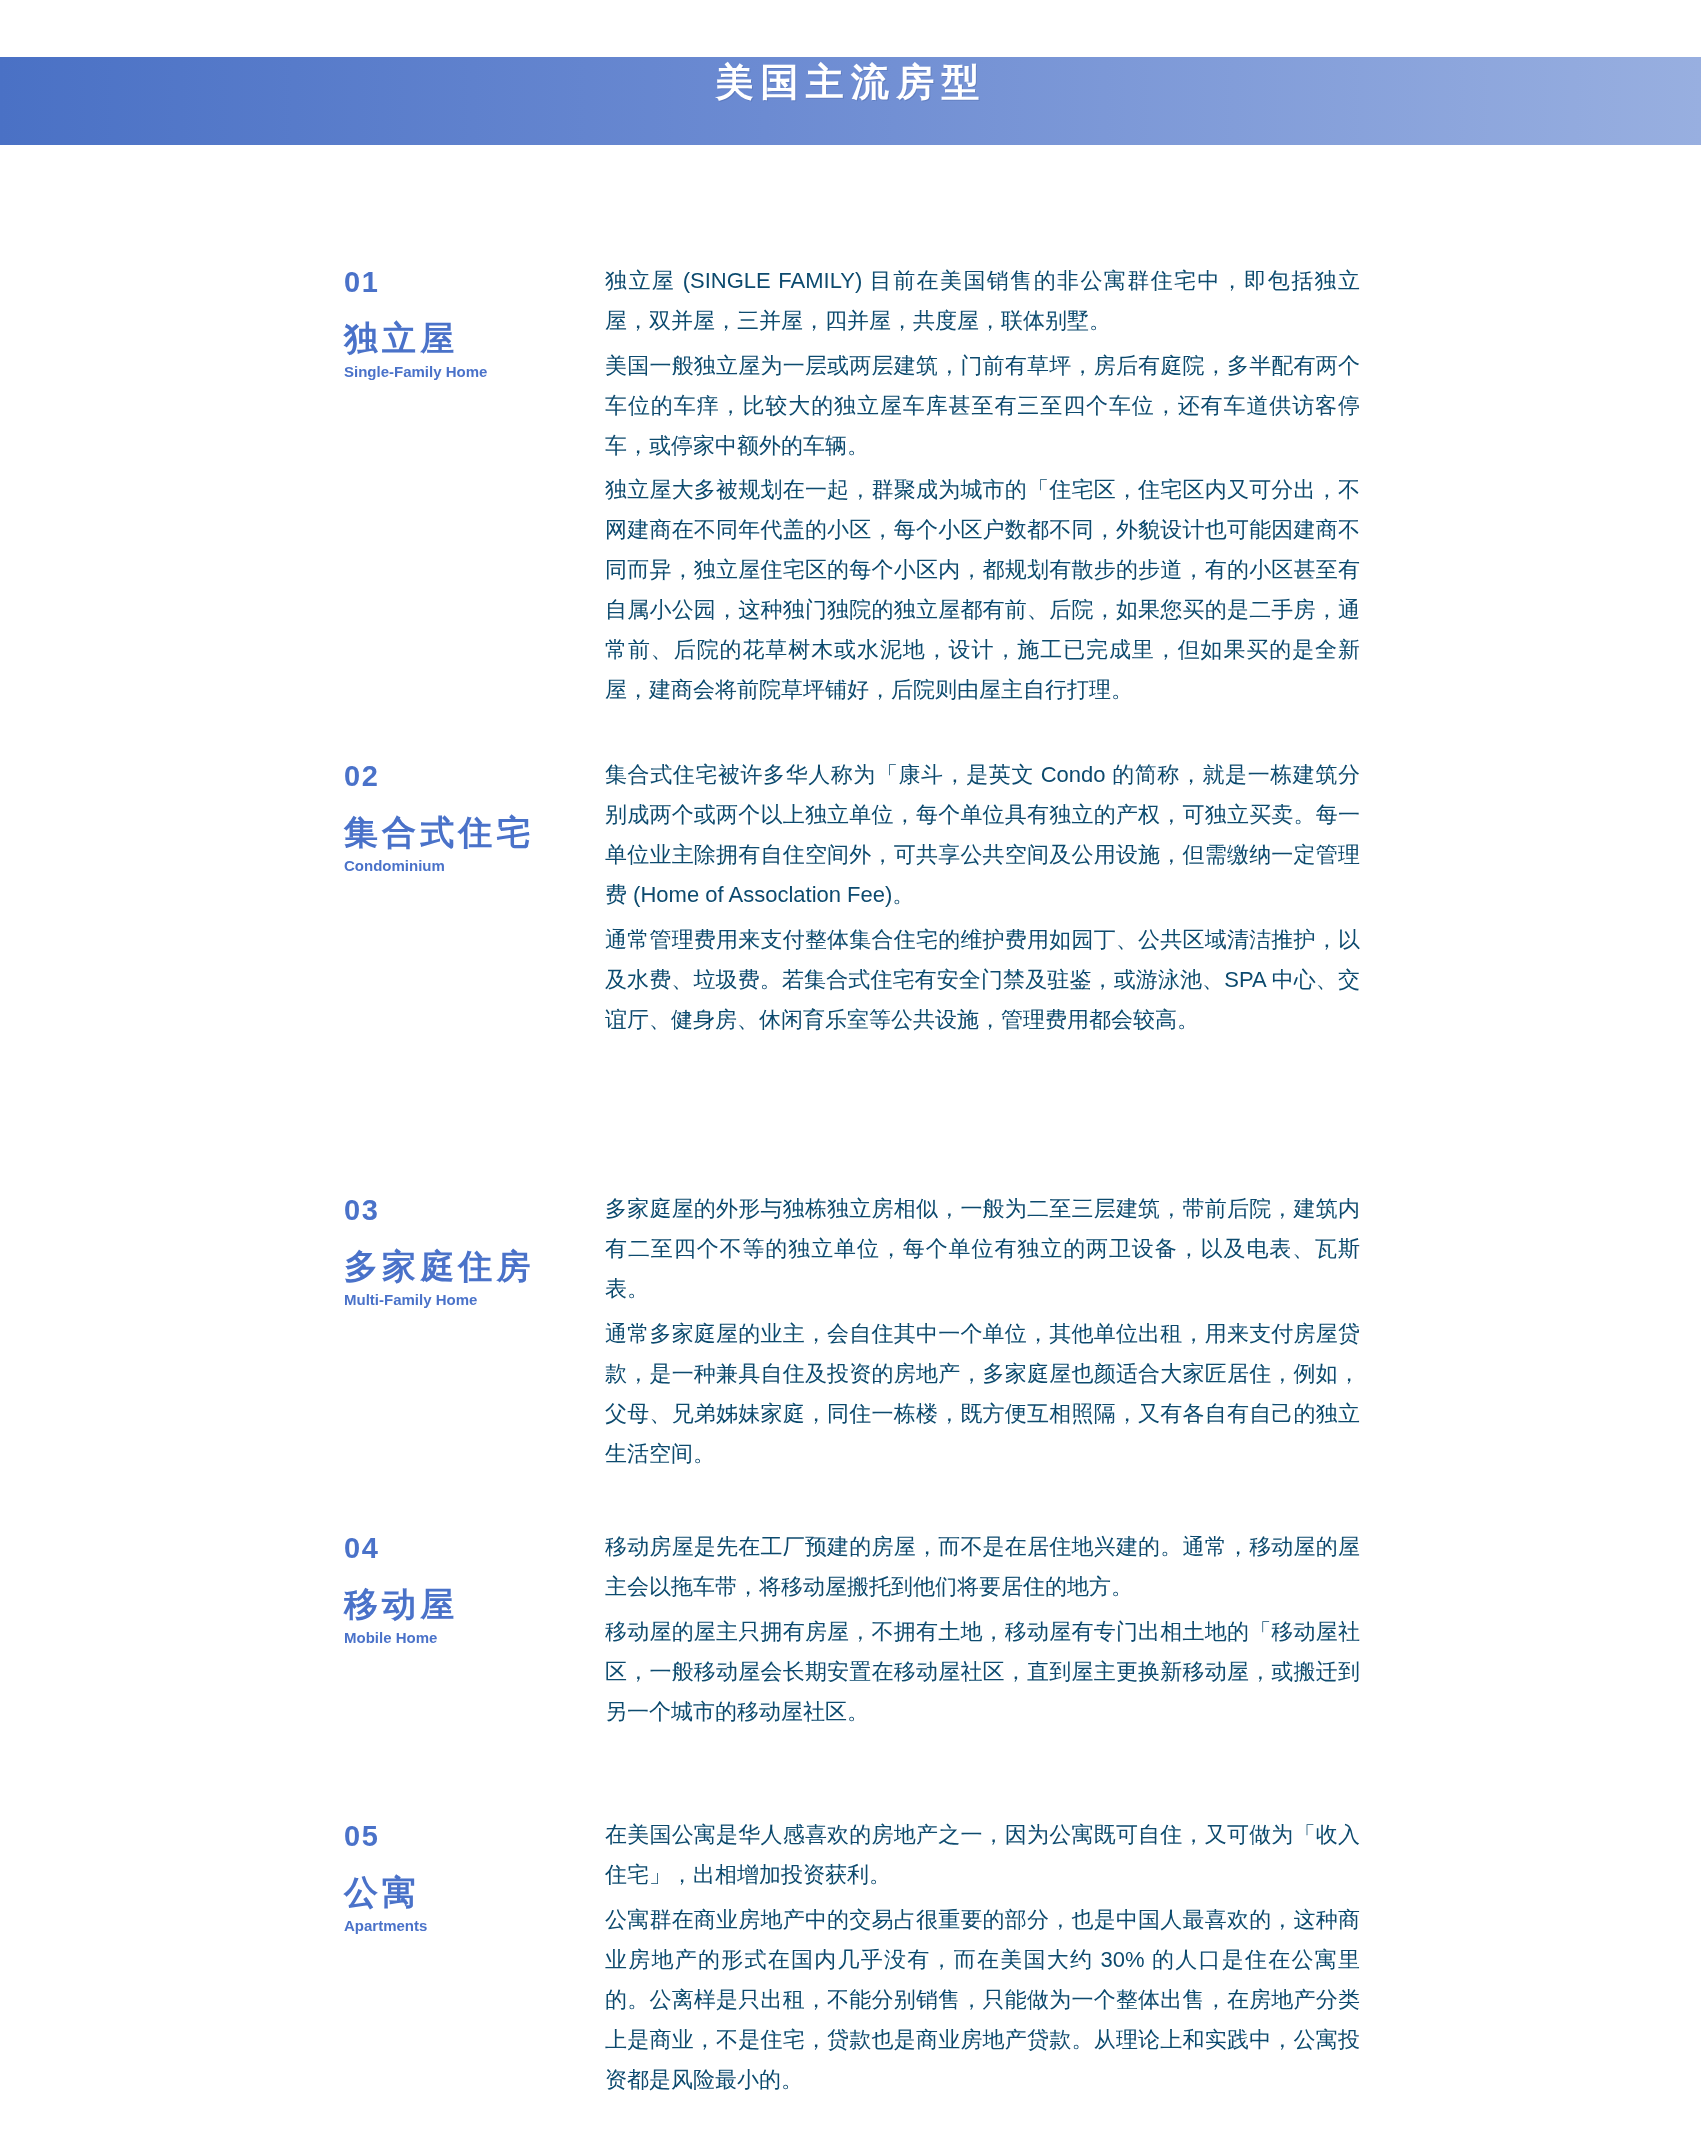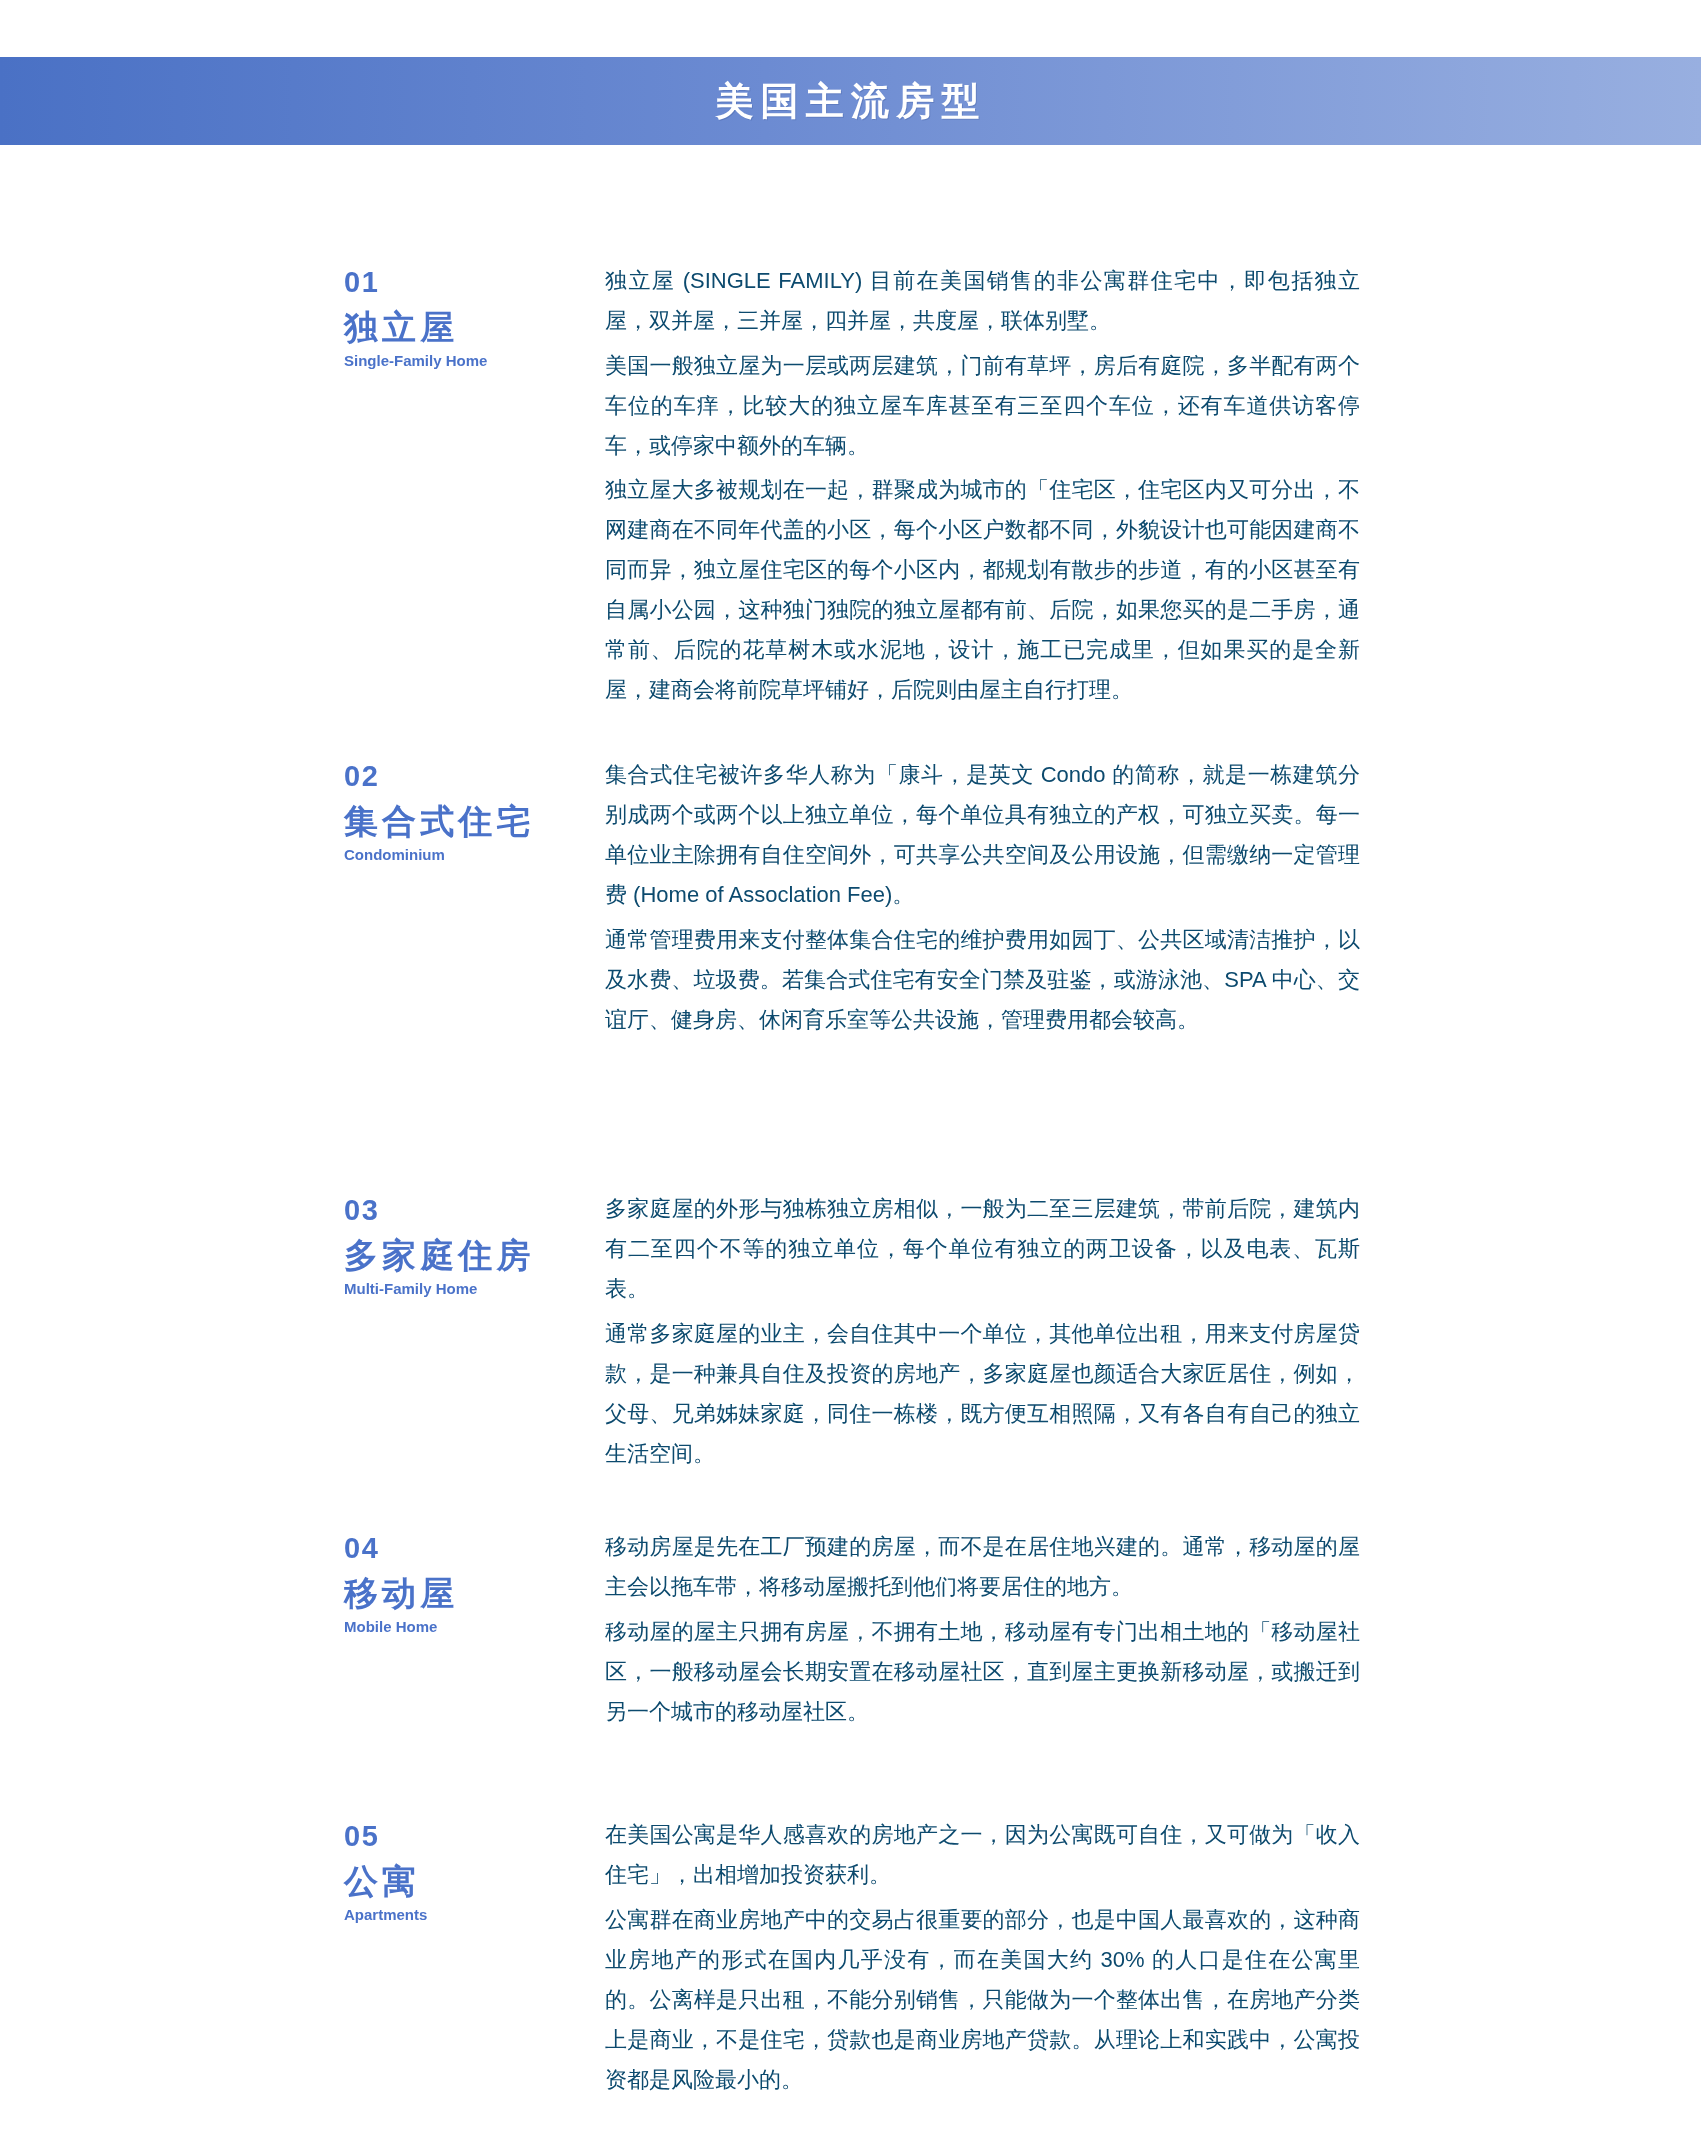--- a/index.html
+++ b/index.html
@@ -12,21 +12,21 @@
     overflow: hidden;
   }
   .banner {
     position: absolute;
     left: 0;
     top: 57px;
     width: 100%;
     height: 88px;
     background: linear-gradient(90deg, #4a71c5 0%, #6c8bd2 45%, #98afe0 100%);
     display: flex;
-    align-items: center;
+    align-items: flex-start;
     justify-content: center;
   }
   .banner-title {
     margin: 0;
     color: #ffffff;
     font-size: 38px;
     font-weight: 700;
     letter-spacing: 7.2px;
     text-shadow: 1px 1px 0 rgba(47, 76, 140, 0.25);
   }
@@ -47,21 +47,21 @@
     font-size: 29px;
     font-weight: 800;
     line-height: 34px;
     letter-spacing: 1.5px;
   }
   .sec-zh {
     font-size: 34px;
     font-weight: 700;
     line-height: 42px;
     letter-spacing: 4.1px;
-    margin-top: 7px;
+    margin-top: 18px;
   }
   .sec-en {
     font-size: 15px;
     font-weight: 600;
     line-height: 24px;
     margin-top: 1px;
   }
   .sec-body {
     flex: 1;
     font-size: 22px;

